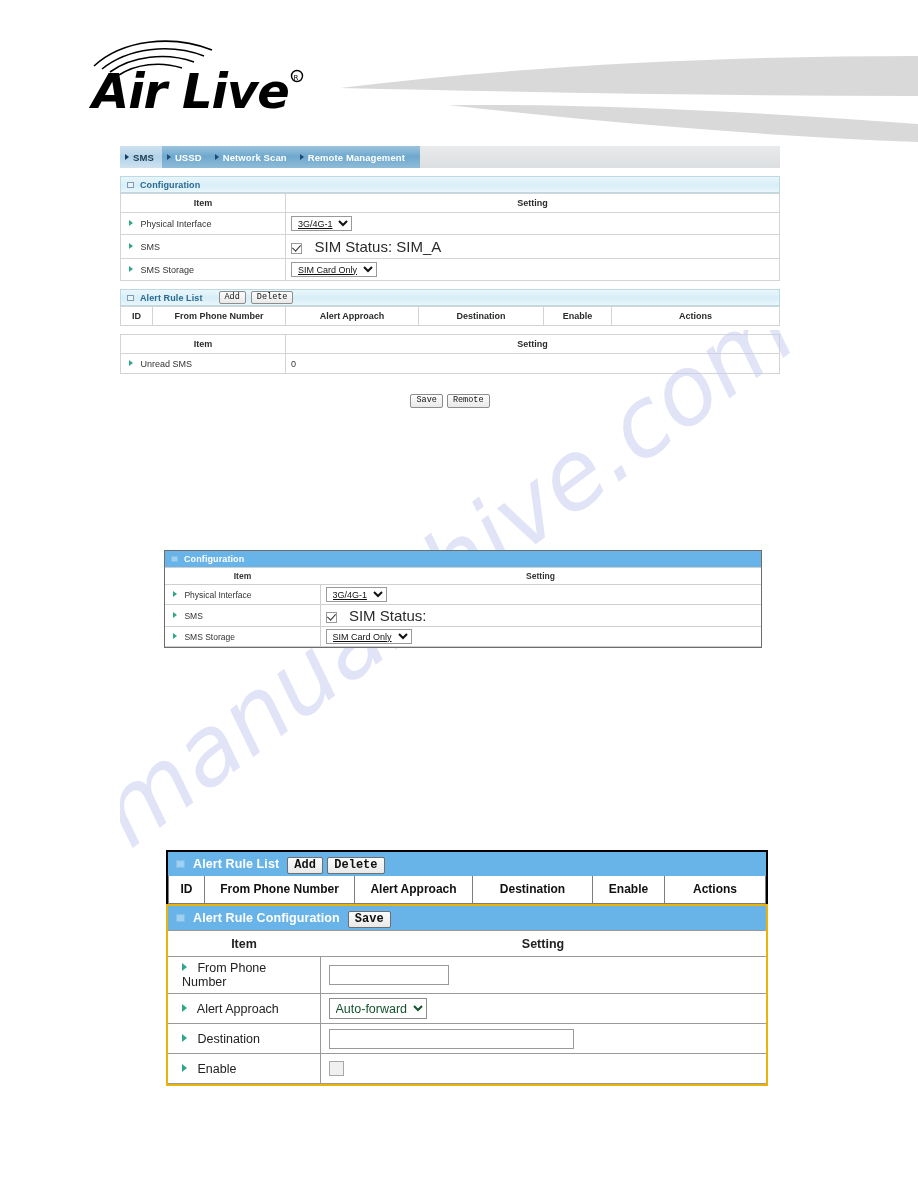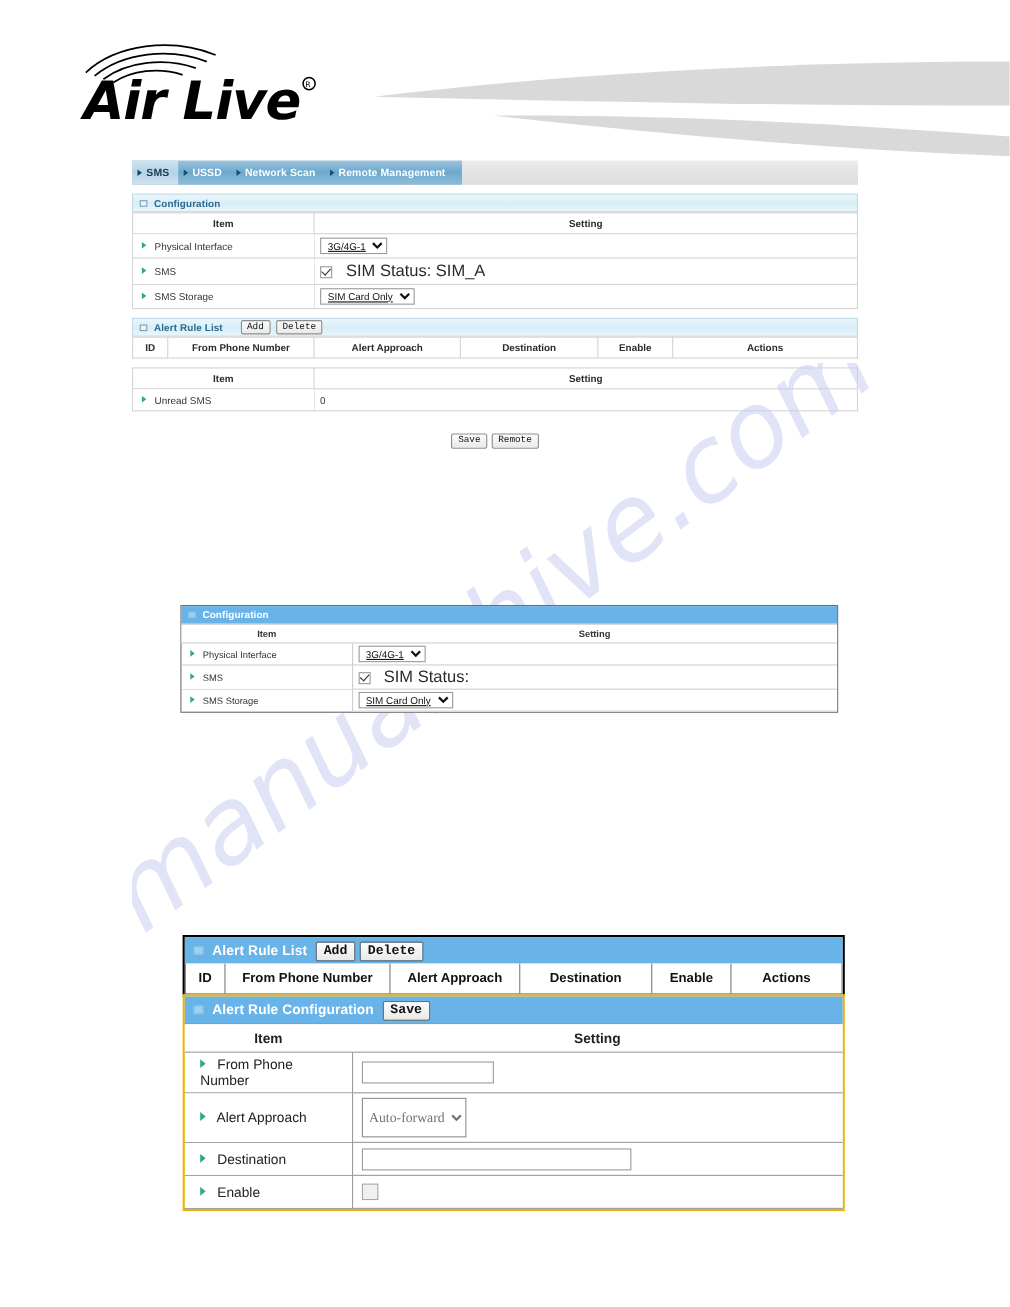--- a/index.html
+++ b/index.html
@@ -34,21 +34,21 @@
 
   
   .banner {
     position: absolute;
     left: 0; top: 0;
     width: 918px; height: 142px;
     z-index: 2;
   }
   .logo-wrap {
     position: absolute;
-    left: 72px; top: 32px;
+    left: 88px; top: 32px;
     width: 230px; height: 88px;
     z-index: 4;
   }
 
   
   .shot1 {
     position: absolute;
     left: 120px; top: 146px;
     width: 660px;
     z-index: 3;
@@ -311,26 +311,26 @@
   }
   input.txt {
     font-family: "Liberation Sans", sans-serif;
     font-size: 12px;
     height: 20px;
     border: 1px solid #9a9a9a;
     background: #fff;
     padding: 0 3px;
   }
   select.sel-big {
-    font-family: Liberation Serif, serif;
+    font-family: Liberation Sans, sans-serif;
     font-size: 12.5px;
-    height: 36px;
+    height: 21px;
     border: 1px solid #8d8d8d;
     background: #fff;
-    color: #737373;
+    color: #14532d;
     padding: 0 2px;
   }
   .cb.big { width: 15px; height: 15px; background: #f0f0f0; border: 1px solid #a8a8a8; }
   .row4 { height: 30px; }
 </style>
 </head>
 <body>
 
 <div class="banner">
   <svg width="918" height="142" viewBox="0 0 918 142">

